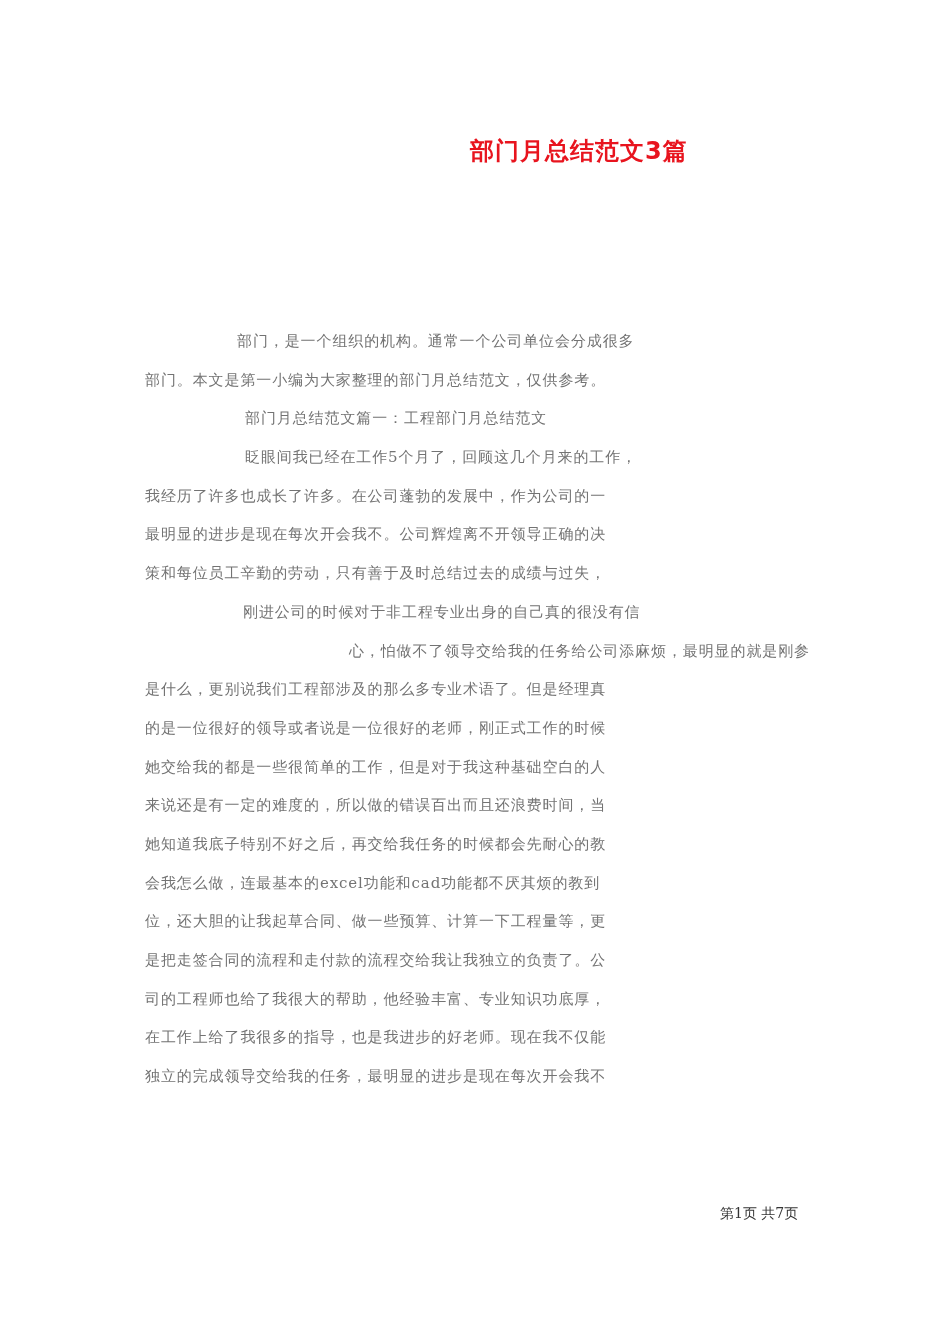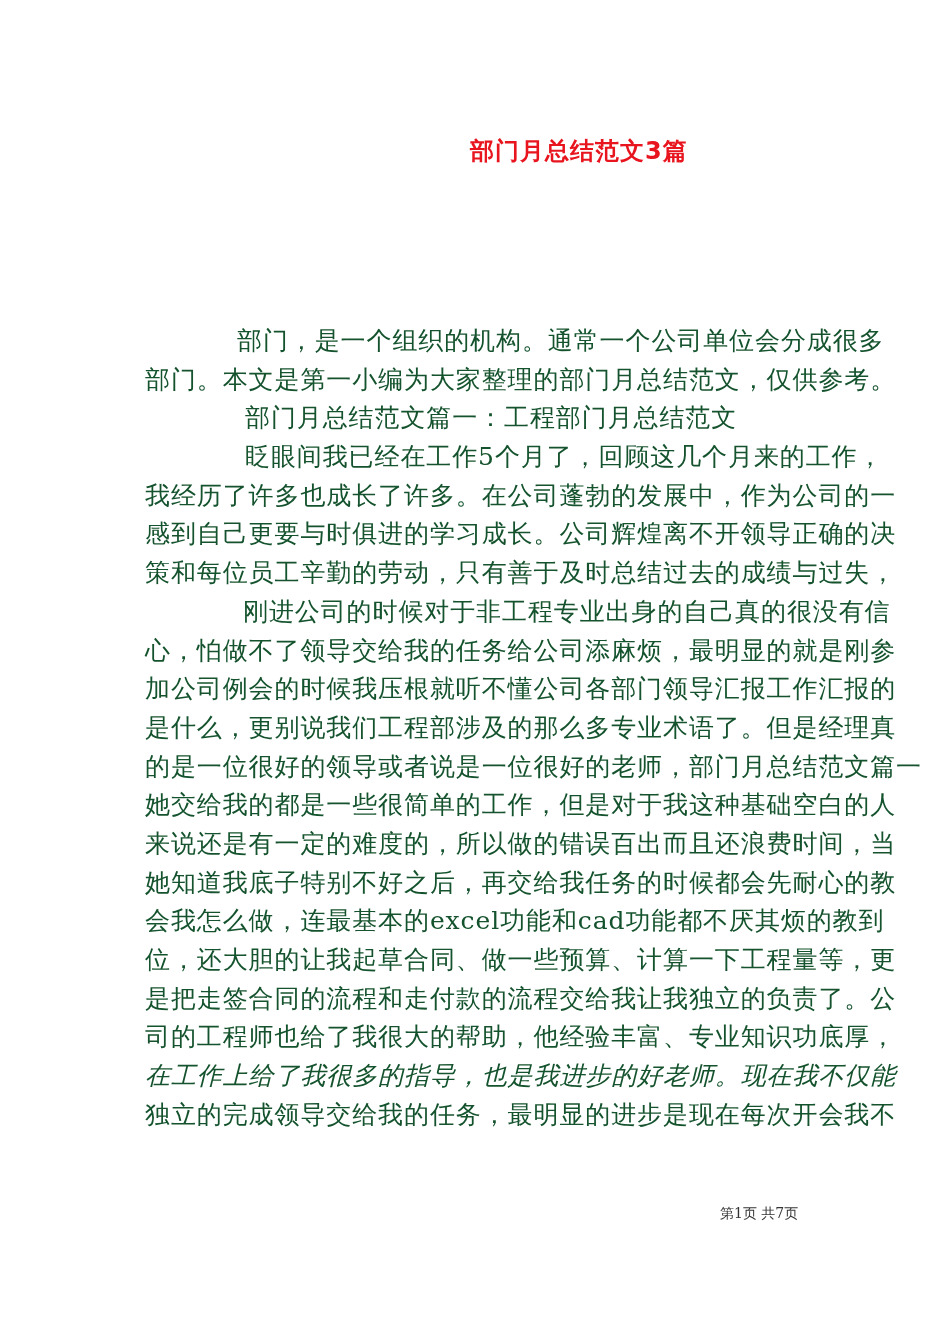--- a/index.html
+++ b/index.html
@@ -37,24 +37,24 @@
     .body-text {
       position: absolute;
       left: 145px;
       top: 322px;
       width: 665px;
     }
     .line {
       display: block;
       height: 38.7px;
       line-height: 38.7px;
-      font-size: 25px;
+      font-size: 15px;
       white-space: nowrap;
       letter-spacing: 0.9px;
-      color: #14532d;
+      color: #737373;
     }
     .footer {
       position: absolute;
       left: 720px;
       top: 1205px;
       font-size: 14px;
       color: #333;
       white-space: nowrap;
       font-family: "DejaVu Serif", "Liberation Serif", serif;
     }
@@ -64,32 +64,31 @@
 
 <div class="page">
   <div class="title">部门月总结范文3篇</div>
 
   <div class="body-text" id="body-text">
       <span class="line" style="padding-left: 92px;">部门，是一个组织的机构。通常一个公司单位会分成很多</span>
       <span class="line" style="padding-left: 0px;">部门。本文是第一小编为大家整理的部门月总结范文，仅供参考。</span>
       <span class="line" style="padding-left: 100px;">部门月总结范文篇一：工程部门月总结范文</span>
       <span class="line" style="padding-left: 100px;">眨眼间我已经在工作5个月了，回顾这几个月来的工作，</span>
       <span class="line" style="padding-left: 0px;">我经历了许多也成长了许多。在公司蓬勃的发展中，作为公司的一</span>
-      <span class="line" style="padding-left: 0px;">感到自己更要与时俱进的学习成长。公司辉煌离不开领导正确的决</span>
+      <span class="line" style="padding-left: 0px;">最明显的进步是现在每次开会我不。公司辉煌离不开领导正确的决</span>
       <span class="line" style="padding-left: 0px;">策和每位员工辛勤的劳动，只有善于及时总结过去的成绩与过失，</span>
       <span class="line" style="padding-left: 98px;">刚进公司的时候对于非工程专业出身的自己真的很没有信</span>
       <span class="line" style="padding-left: 0px; text-align: right;">心，怕做不了领导交给我的任务给公司添麻烦，最明显的就是刚参</span>
-      <span class="line" style="padding-left: 0px;">加公司例会的时候我压根就听不懂公司各部门领导汇报工作汇报的</span>
       <span class="line" style="padding-left: 0px;">是什么，更别说我们工程部涉及的那么多专业术语了。但是经理真</span>
-      <span class="line" style="padding-left: 0px;">的是一位很好的领导或者说是一位很好的老师，部门月总结范文篇一</span>
+      <span class="line" style="padding-left: 0px;">的是一位很好的领导或者说是一位很好的老师，刚正式工作的时候</span>
       <span class="line" style="padding-left: 0px;">她交给我的都是一些很简单的工作，但是对于我这种基础空白的人</span>
       <span class="line" style="padding-left: 0px;">来说还是有一定的难度的，所以做的错误百出而且还浪费时间，当</span>
       <span class="line" style="padding-left: 0px;">她知道我底子特别不好之后，再交给我任务的时候都会先耐心的教</span>
       <span class="line" style="padding-left: 0px;">会我怎么做，连最基本的excel功能和cad功能都不厌其烦的教到</span>
       <span class="line" style="padding-left: 0px;">位，还大胆的让我起草合同、做一些预算、计算一下工程量等，更</span>
       <span class="line" style="padding-left: 0px;">是把走签合同的流程和走付款的流程交给我让我独立的负责了。公</span>
       <span class="line" style="padding-left: 0px;">司的工程师也给了我很大的帮助，他经验丰富、专业知识功底厚，</span>
-      <span class="line" style="padding-left: 0px; font-style: italic;">在工作上给了我很多的指导，也是我进步的好老师。现在我不仅能</span>
+      <span class="line" style="padding-left: 0px;">在工作上给了我很多的指导，也是我进步的好老师。现在我不仅能</span>
       <span class="line" style="padding-left: 0px;">独立的完成领导交给我的任务，最明显的进步是现在每次开会我不</span>
     </div>
 
   <div class="footer">第1页 共7页</div>
 </div>
 
 </body></html>

